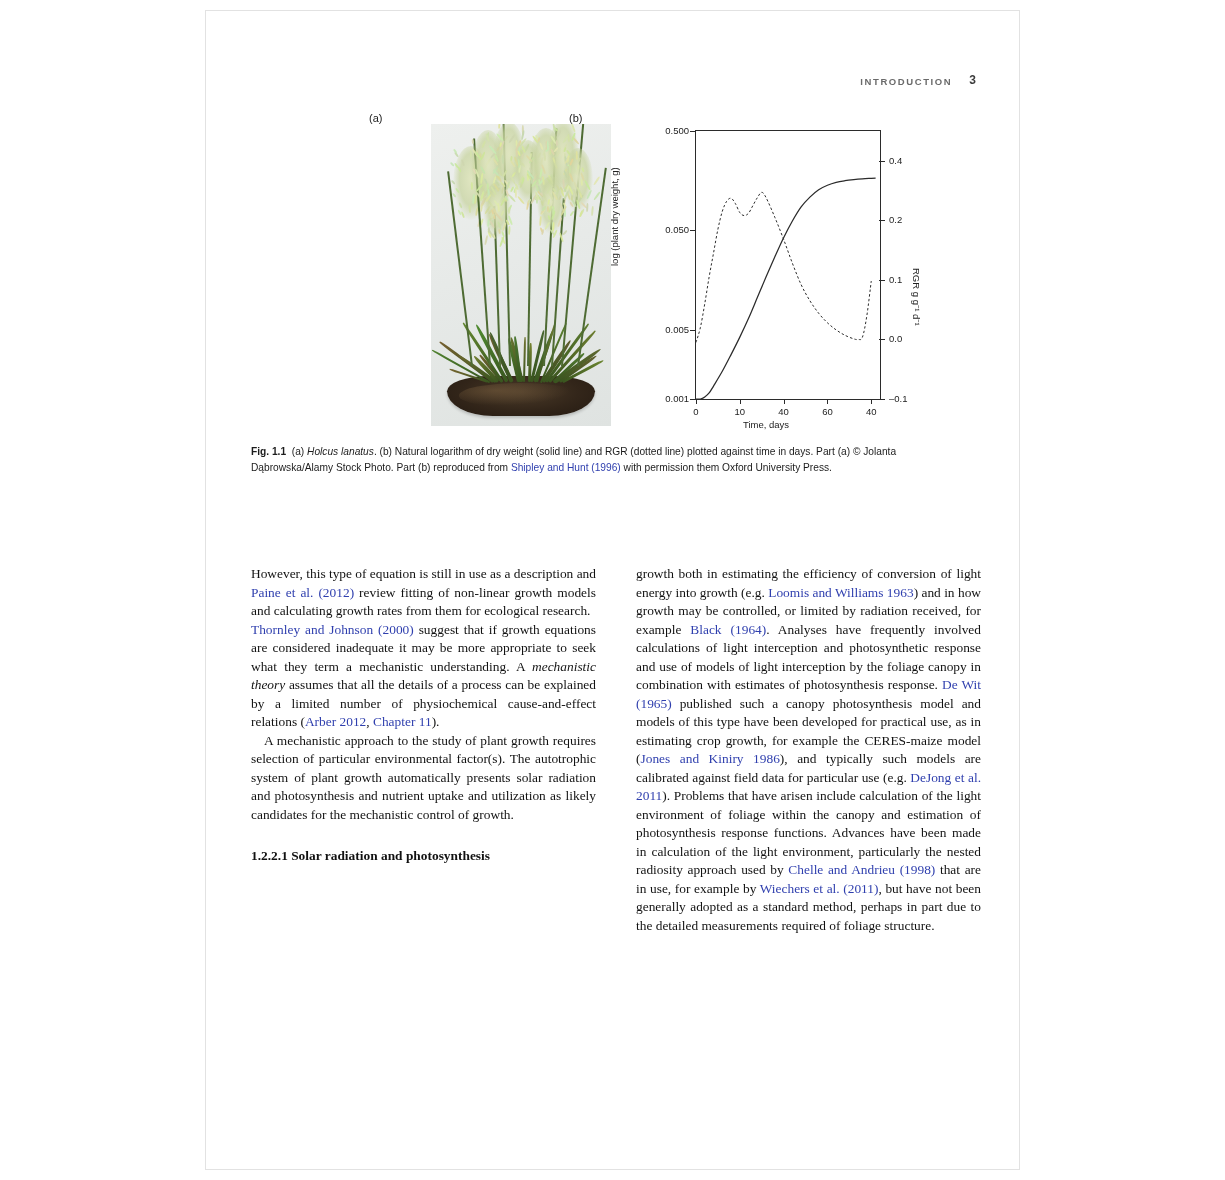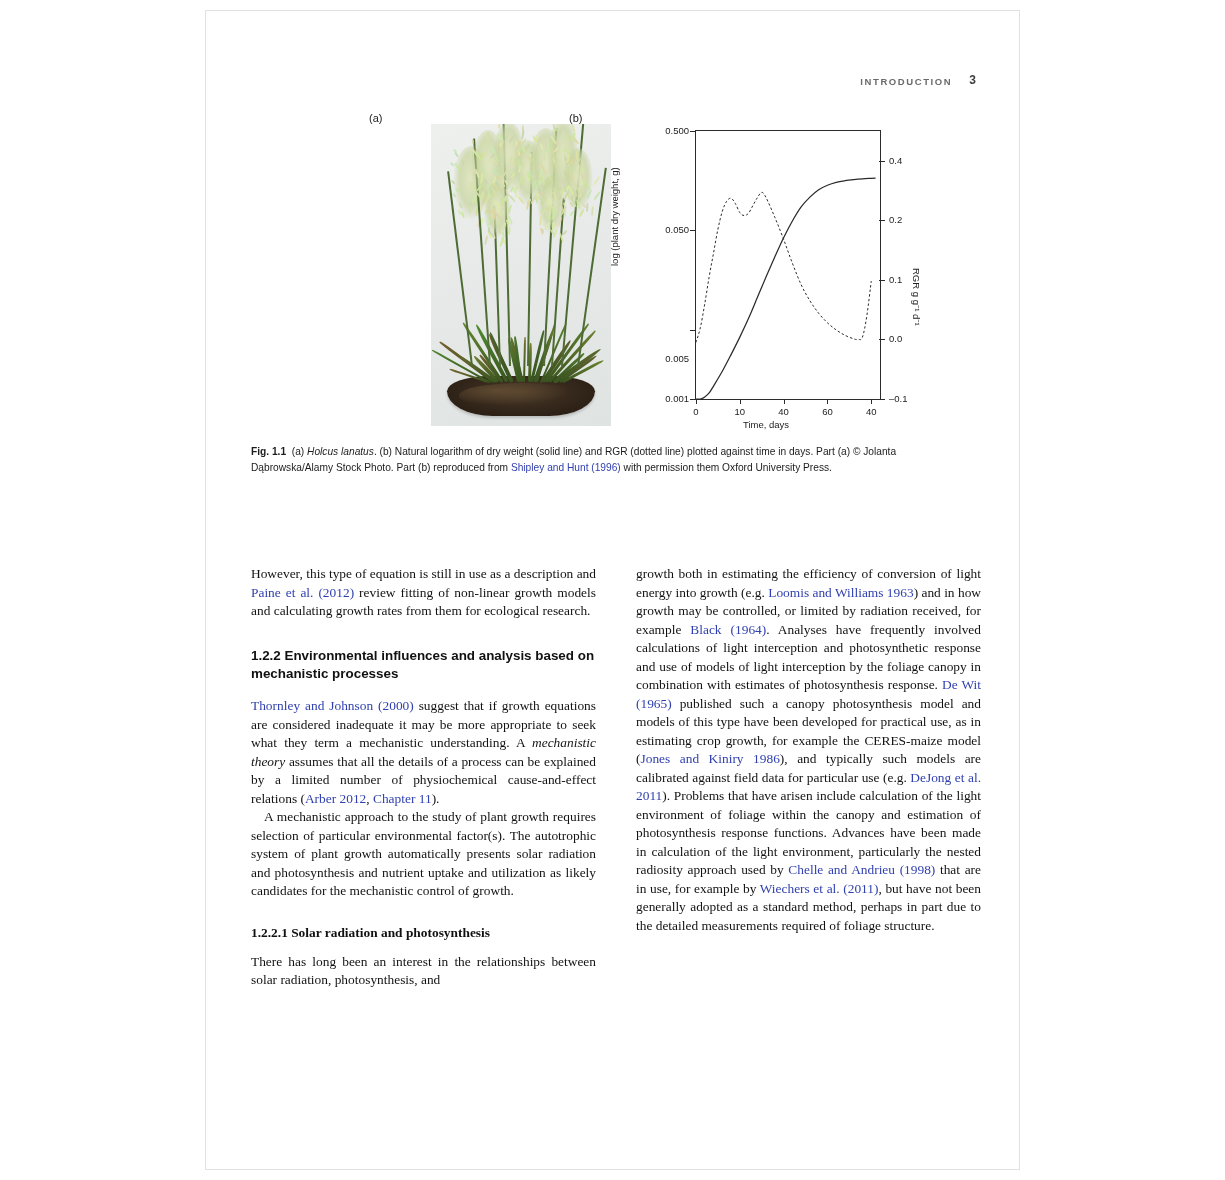--- a/index.html
+++ b/index.html
@@ -460,21 +460,21 @@
               <div class="tick-lbl" style="left: 107.81px; top: 290px; width: 18px; text-align: center;">10</div>
               <div class="tick-mark" style="left: 160.619px; top: 283px; width: 1px; height: 5px;"></div>
               <div class="tick-lbl" style="left: 151.619px; top: 290px; width: 18px; text-align: center;">40</div>
               <div class="tick-mark" style="left: 204.429px; top: 283px; width: 1px; height: 5px;"></div>
               <div class="tick-lbl" style="left: 195.429px; top: 290px; width: 18px; text-align: center;">60</div>
               <div class="tick-mark" style="left: 248.238px; top: 283px; width: 1px; height: 5px;"></div>
               <div class="tick-lbl" style="left: 239.238px; top: 290px; width: 18px; text-align: center;">40</div>
               <div class="tick-mark" style="left: 67px; top: 283px; width: 6px; height: 1px;"></div>
               <div class="tick-lbl" style="left: 24px; top: 277px; width: 42px; text-align: right;">0.001</div>
               <div class="tick-mark" style="left: 67px; top: 213.594px; width: 6px; height: 1px;"></div>
-              <div class="tick-lbl" style="left: 24px; top: 207.594px; width: 42px; text-align: right; margin-top: 29px;">0.005</div>
+              <div class="tick-lbl" style="left: 24px; top: 207.594px; width: 42px; text-align: right;">0.005</div>
               <div class="tick-mark" style="left: 67px; top: 114.297px; width: 6px; height: 1px;"></div>
               <div class="tick-lbl" style="left: 24px; top: 108.297px; width: 42px; text-align: right;">0.050</div>
               <div class="tick-mark" style="left: 67px; top: 15px; width: 6px; height: 1px;"></div>
               <div class="tick-lbl" style="left: 24px; top: 9px; width: 42px; text-align: right;">0.500</div>
               <div class="tick-mark" style="left: 256px; top: 283px; width: 6px; height: 1px;"></div>
               <div class="tick-lbl" style="left: 266px; top: 277px; width: 34px; text-align: left;">–0.1</div>
               <div class="tick-mark" style="left: 256px; top: 223.444px; width: 6px; height: 1px;"></div>
               <div class="tick-lbl" style="left: 266px; top: 217.444px; width: 34px; text-align: left;">0.0</div>
               <div class="tick-mark" style="left: 256px; top: 163.889px; width: 6px; height: 1px;"></div>
               <div class="tick-lbl" style="left: 266px; top: 157.889px; width: 34px; text-align: left;">0.1</div>
@@ -493,29 +493,27 @@
     <div class="fig-caption">
       <b>Fig. 1.1</b>&nbsp;&nbsp;<span>(a) </span><i>Holcus lanatus</i><span>. (b) Natural logarithm of dry weight (solid line) and RGR (dotted line) plotted against time in days. Part (a) © Jolanta Dąbrowska/Alamy Stock Photo. Part (b) reproduced from </span><span class="ref">Shipley and Hunt (1996)</span><span> with permission them Oxford University Press.</span>
     </div>
   </div>
 
   <div class="body-cols">
 
     <div class="col">
       <p class="bodytext nofirst"><span>However, this type of equation is still in use as a description and </span><span class="ref">Paine et al. (2012)</span><span> review fitting of non-linear growth models and calculating growth rates from them for ecological research.</span></p>
 
-      <h3 class="sec-head">1.2.2  Environmental influences and analysis based on mechanistic processes</h3>
 
       <p class="bodytext nofirst"><span class="ref">Thornley and Johnson (2000)</span><span> suggest that if growth equations are considered inadequate it may be more appropriate to seek what they term a mechanistic understanding. A </span><i>mechanistic theory</i><span> assumes that all the details of a process can be explained by a limited number of physiochemical cause-and-effect relations (</span><span class="ref">Arber 2012</span><span>, </span><span class="ref">Chapter 11</span><span>).</span></p>
 
       <p class="bodytext">A mechanistic approach to the study of plant growth requires selection of particular environmental factor(s). The autotrophic system of plant growth automatically presents solar radiation and photosynthesis and nutrient uptake and utilization as likely candidates for the mechanistic control of growth.</p>
 
       <h4 class="sub-head">1.2.2.1  Solar radiation and photosynthesis</h4>
 
-      <p class="bodytext nofirst">There has long been an interest in the relationships between solar radiation, photosynthesis, and</p>
     </div>
 
     <div class="col">
       <p class="bodytext nofirst"><span>growth both in estimating the efficiency of conversion of light energy into growth (e.g. </span><span class="ref">Loomis and Williams 1963</span><span>) and in how growth may be controlled, or limited by radiation received, for example </span><span class="ref">Black (1964)</span><span>. Analyses have frequently involved calculations of light interception and photosynthetic response and use of models of light interception by the foliage canopy in combination with estimates of photosynthesis response. </span><span class="ref">De Wit (1965)</span><span> published such a canopy photosynthesis model and models of this type have been developed for practical use, as in estimating crop growth, for example the CERES-maize model (</span><span class="ref">Jones and Kiniry 1986</span><span>), and typically such models are calibrated against field data for particular use (e.g. </span><span class="ref">DeJong et al. 2011</span><span>). Problems that have arisen include calculation of the light environment of foliage within the canopy and estimation of photosynthesis response functions. Advances have been made in calculation of the light environment, particularly the nested radiosity approach used by </span><span class="ref">Chelle and Andrieu (1998)</span><span> that are in use, for example by </span><span class="ref">Wiechers et al. (2011)</span><span>, but have not been generally adopted as a standard method, perhaps in part due to the detailed measurements required of foliage structure.</span></p>
     </div>
 
   </div>
  </div>
 </div>
 

